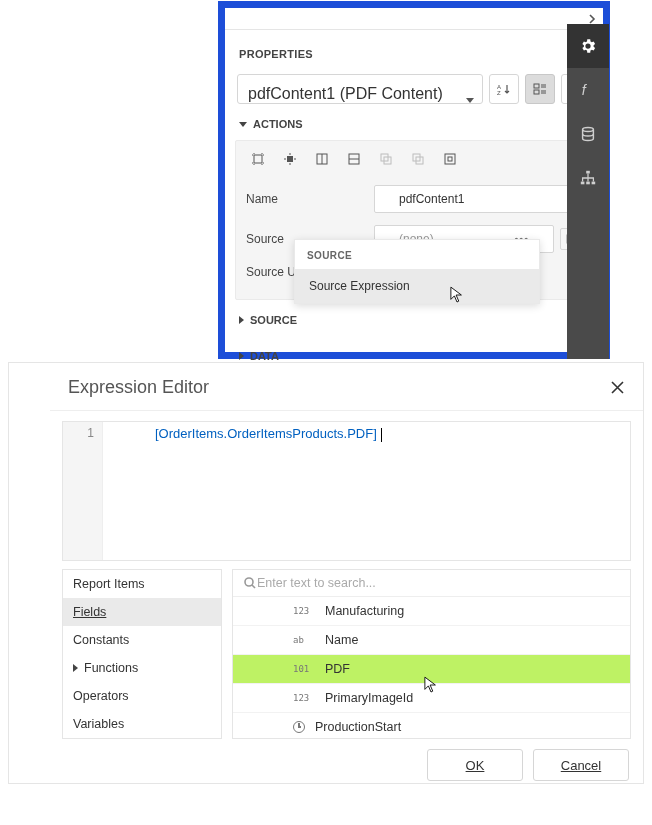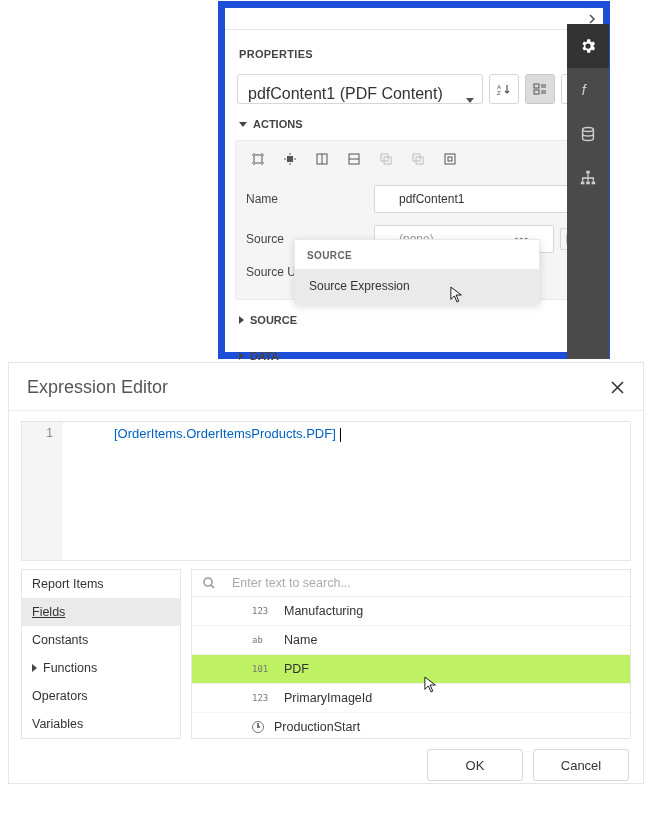--- a/index.html
+++ b/index.html
@@ -60,21 +60,21 @@
     background:#fff; border:1px solid #e9e9e9; box-shadow:0 2px 8px rgba(0,0,0,.14);
   }
   .dropdown .hdr { font-size:10px; font-weight:700; color:#666; letter-spacing:.4px; padding:10px 12px 8px 12px;}
   .dropdown .item { font-size:12px; color:#333; padding:10px 14px;}
   .dropdown .item.hi { background:#eaeaea;}
   .cursor1 { position:absolute; left:450px; top:286px; width:16px;height:20px;}
 
   
   .dialog {
     position:absolute; left:8px; top:362px; width:636px; height:422px;
-    border:1px solid #e5e5e5; background:#fff;
+    border:1px solid #e5e5e5; background:#fff;padding-left:41px;
   }
   .dlg-title {
     display:flex; justify-content:space-between; align-items:center;
     padding:14px 16px 12px 18px; border-bottom:1px solid #eee;
   }
   .dlg-title h1 { font-size:18px; font-weight:400; color:#555;}
   .dlg-close { width:20px;height:20px;display:flex;align-items:center;justify-content:center;color:#333;}
 
   .editor-box {
     margin:10px 12px 8px 12px; height:140px; border:1px solid #e5e5e5; background:#fff; display:flex;
@@ -86,35 +86,35 @@
 
   .lists-row { display:flex; margin:8px 12px 0 12px; gap:10px; height:170px;}
   .cat-list {
     width:160px; border:1px solid #e5e5e5; background:#fff; font-size:12.5px;
   }
   .cat-list .citem { padding:7px 10px; color:#333; display:flex;align-items:center;gap:6px;}
   .cat-list .citem.sel { background:#eaeaea;text-decoration:underline;}
   .cat-list .triR { width:0;height:0;border-top:4px solid transparent;border-bottom:4px solid transparent;border-left:5px solid #444;}
 
   .field-panel { flex:1; border:1px solid #e5e5e5; background:#fff; display:flex;flex-direction:column;}
-  .search-row { display:flex; align-items:flex-start; gap:16px; padding:6px 10px; border-bottom:1px solid #eee;}
+  .search-row { display:flex; align-items:flex-start; gap:0; padding:6px 10px; border-bottom:1px solid #eee;}
   .search-row input { flex:1; border:none; outline:none; font-size:12.5px; color:#333;}
   .search-row input::placeholder{color:#aaa;}
   .field-list { flex:1; overflow:auto;}
   .frow { display:flex; align-items:center; gap:10px; padding:7px 10px 7px 60px; font-size:12.5px; color:#333; border-bottom:1px solid #f2f2f2;}
   .frow.sel { background:#bef264;}
   .ft { width:22px; text-align:left; font-size:9px; color:#777; font-family:Consolas,monospace; }
   .clock { width:12px;height:12px;border:1.5px solid #777;border-radius:50%;position:relative;}
   .clock::after{content:"";position:absolute;left:4px;top:1px;width:1.5px;height:4px;background:#777;}
   .clock::before{content:"";position:absolute;left:4px;top:4px;width:3px;height:1.5px;background:#777;}
 
   .dlg-buttons { display:flex; justify-content:flex-end; gap:10px; padding:10px 14px 0 0;}
   .dlg-btn {
     min-width:96px; height:32px; border:1px solid #d6d6d6; border-radius:3px; background:#fff;
-    display:flex;align-items:center;justify-content:center; font-size:13px; color:#333;
+    display:flex;align-items:center;justify-content:center; font-size:13px; color:#333;text-decoration:underline;
   }
   .cursor2 { position:absolute; left:424px; top:676px; width:16px;height:20px;}
 
   
   .ptr { width:14px;height:18px; }
 </style>
 </head>
 <body>
 
 <div class="props-wrap">

